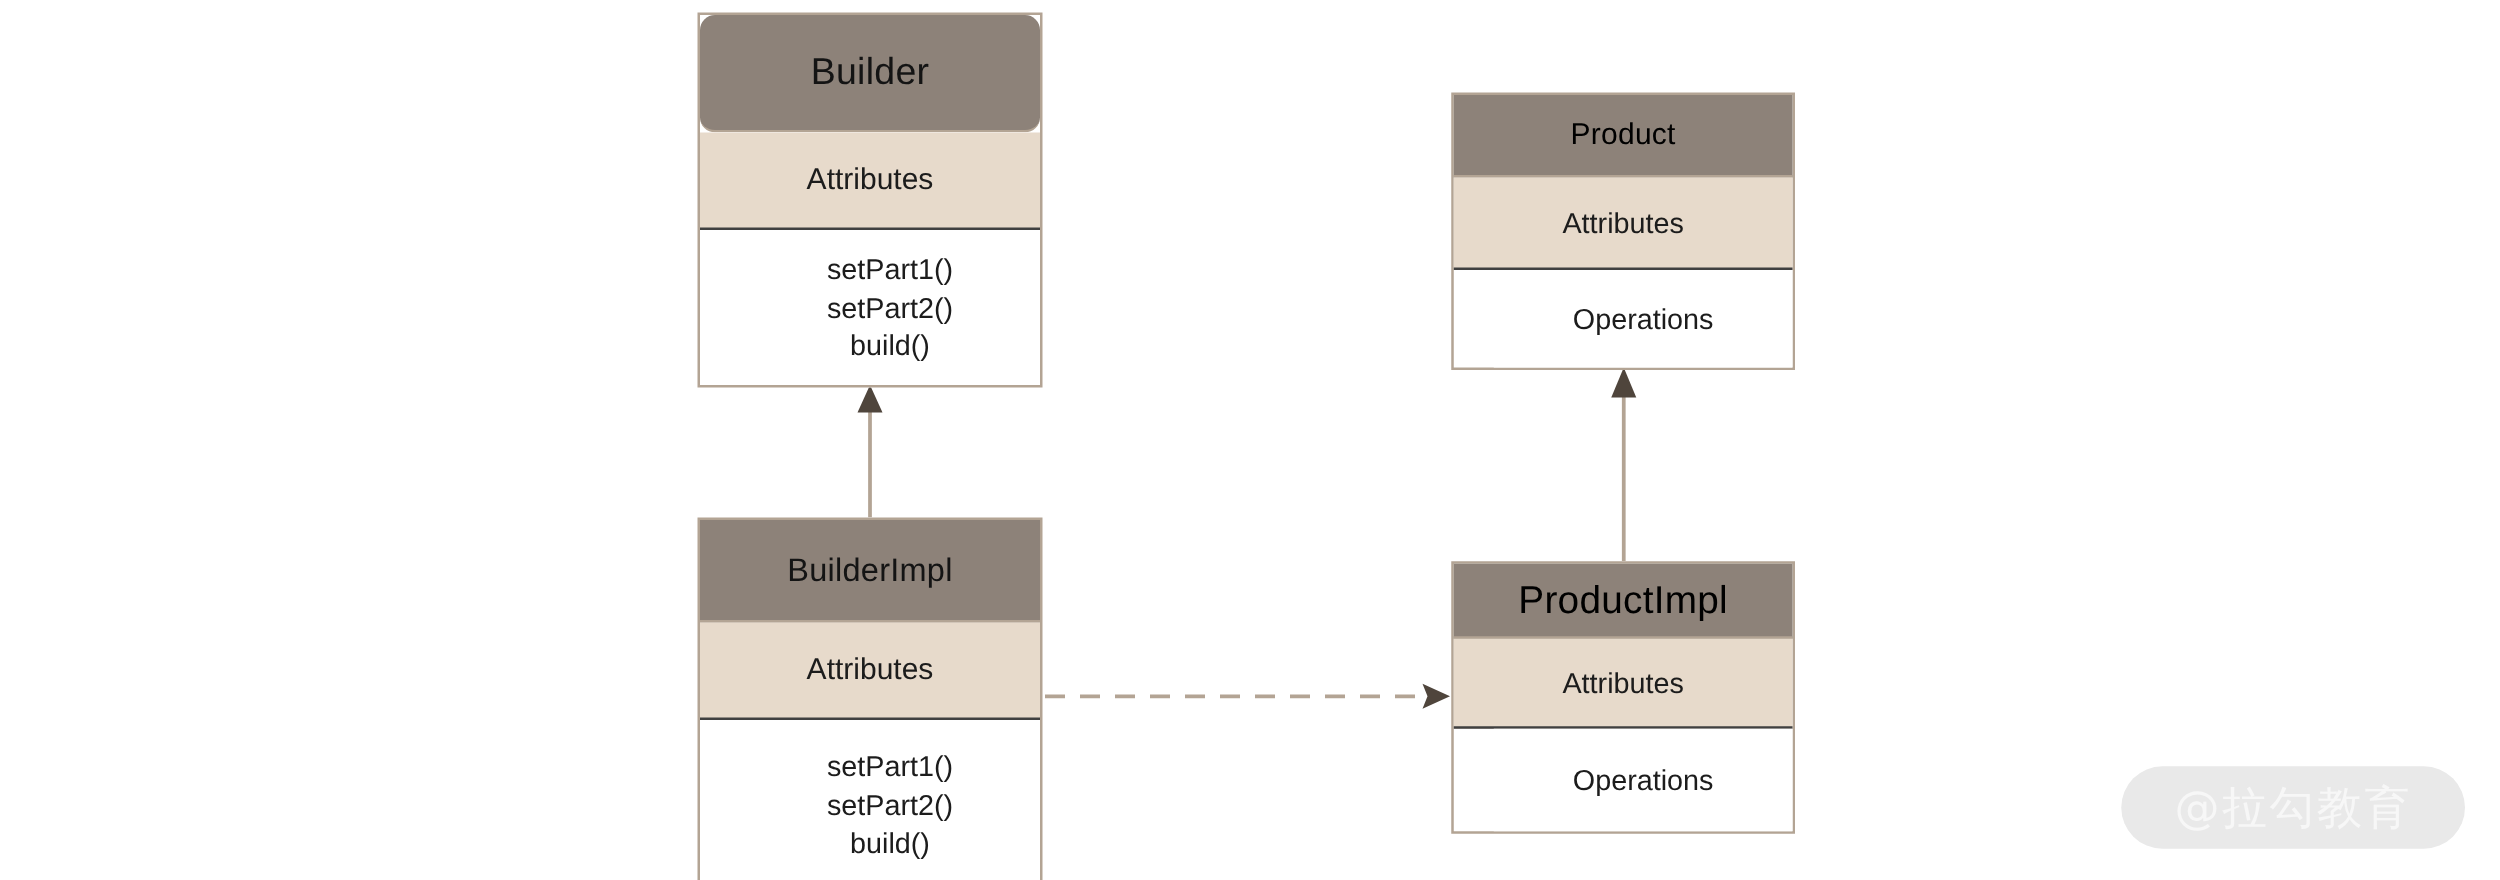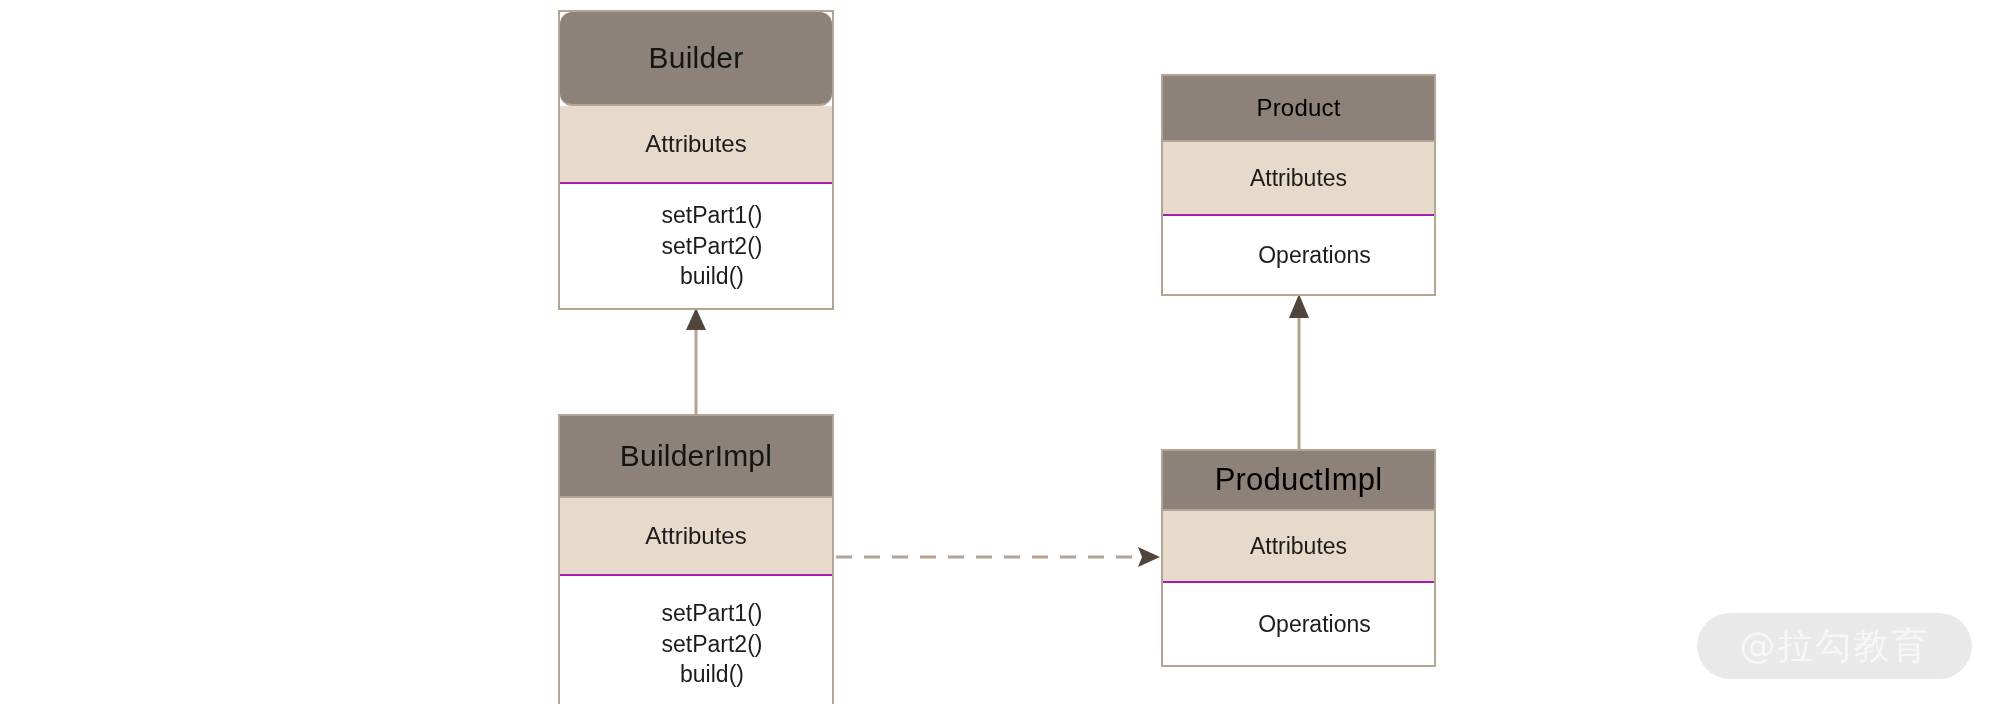--- a/index.html
+++ b/index.html
@@ -38,21 +38,21 @@
     letter-spacing: 0.2px;
   }
   .uml-header.title-dark  { color: #141414; }
   .uml-header.title-light { color: #000000; }
 
   .uml-attributes {
     background: #e7dacb;
     display: flex;
     align-items: center;
     justify-content: center;
-    border-bottom: 2px solid #a21caf;
+    border-bottom: 2px solid #404040;
     color: #1c1c1c;
   }
 
   .uml-operations {
     background: #ffffff;
     display: flex;
     flex-direction: column;
     align-items: center;
     justify-content: center;
     color: #1c1c1c;
@@ -64,21 +64,21 @@
     white-space: nowrap;
   }
 
   
   .box-builder       { left: 558px;  top: 10px;  width: 276px; height: 300px; }
   .box-builder .uml-header     { height: 94px;  font-size: 30px; border-radius: 12px; }
   .box-builder .uml-attributes { height: 78px;  font-size: 24px; }
   .box-builder .uml-operations { font-size: 23px; }
 
   .box-builderimpl   { left: 558px;  top: 414px; width: 276px; height: 300px; }
-  .box-builderimpl .uml-header     { height: 82px; font-size: 30px; }
+  .box-builderimpl .uml-header     { height: 82px; font-size: 26px; }
   .box-builderimpl .uml-attributes { height: 78px; font-size: 24px; }
   .box-builderimpl .uml-operations { font-size: 23px; }
 
   .box-product       { left: 1161px; top: 74px;  width: 275px; height: 222px; }
   .box-product .uml-header     { height: 66px; font-size: 24px; }
   .box-product .uml-attributes { height: 74px; font-size: 23px; }
   .box-product .uml-operations { font-size: 23px; }
 
   .box-productimpl   { left: 1161px; top: 449px; width: 275px; height: 218px; }
   .box-productimpl .uml-header     { height: 60px; font-size: 31px; }

